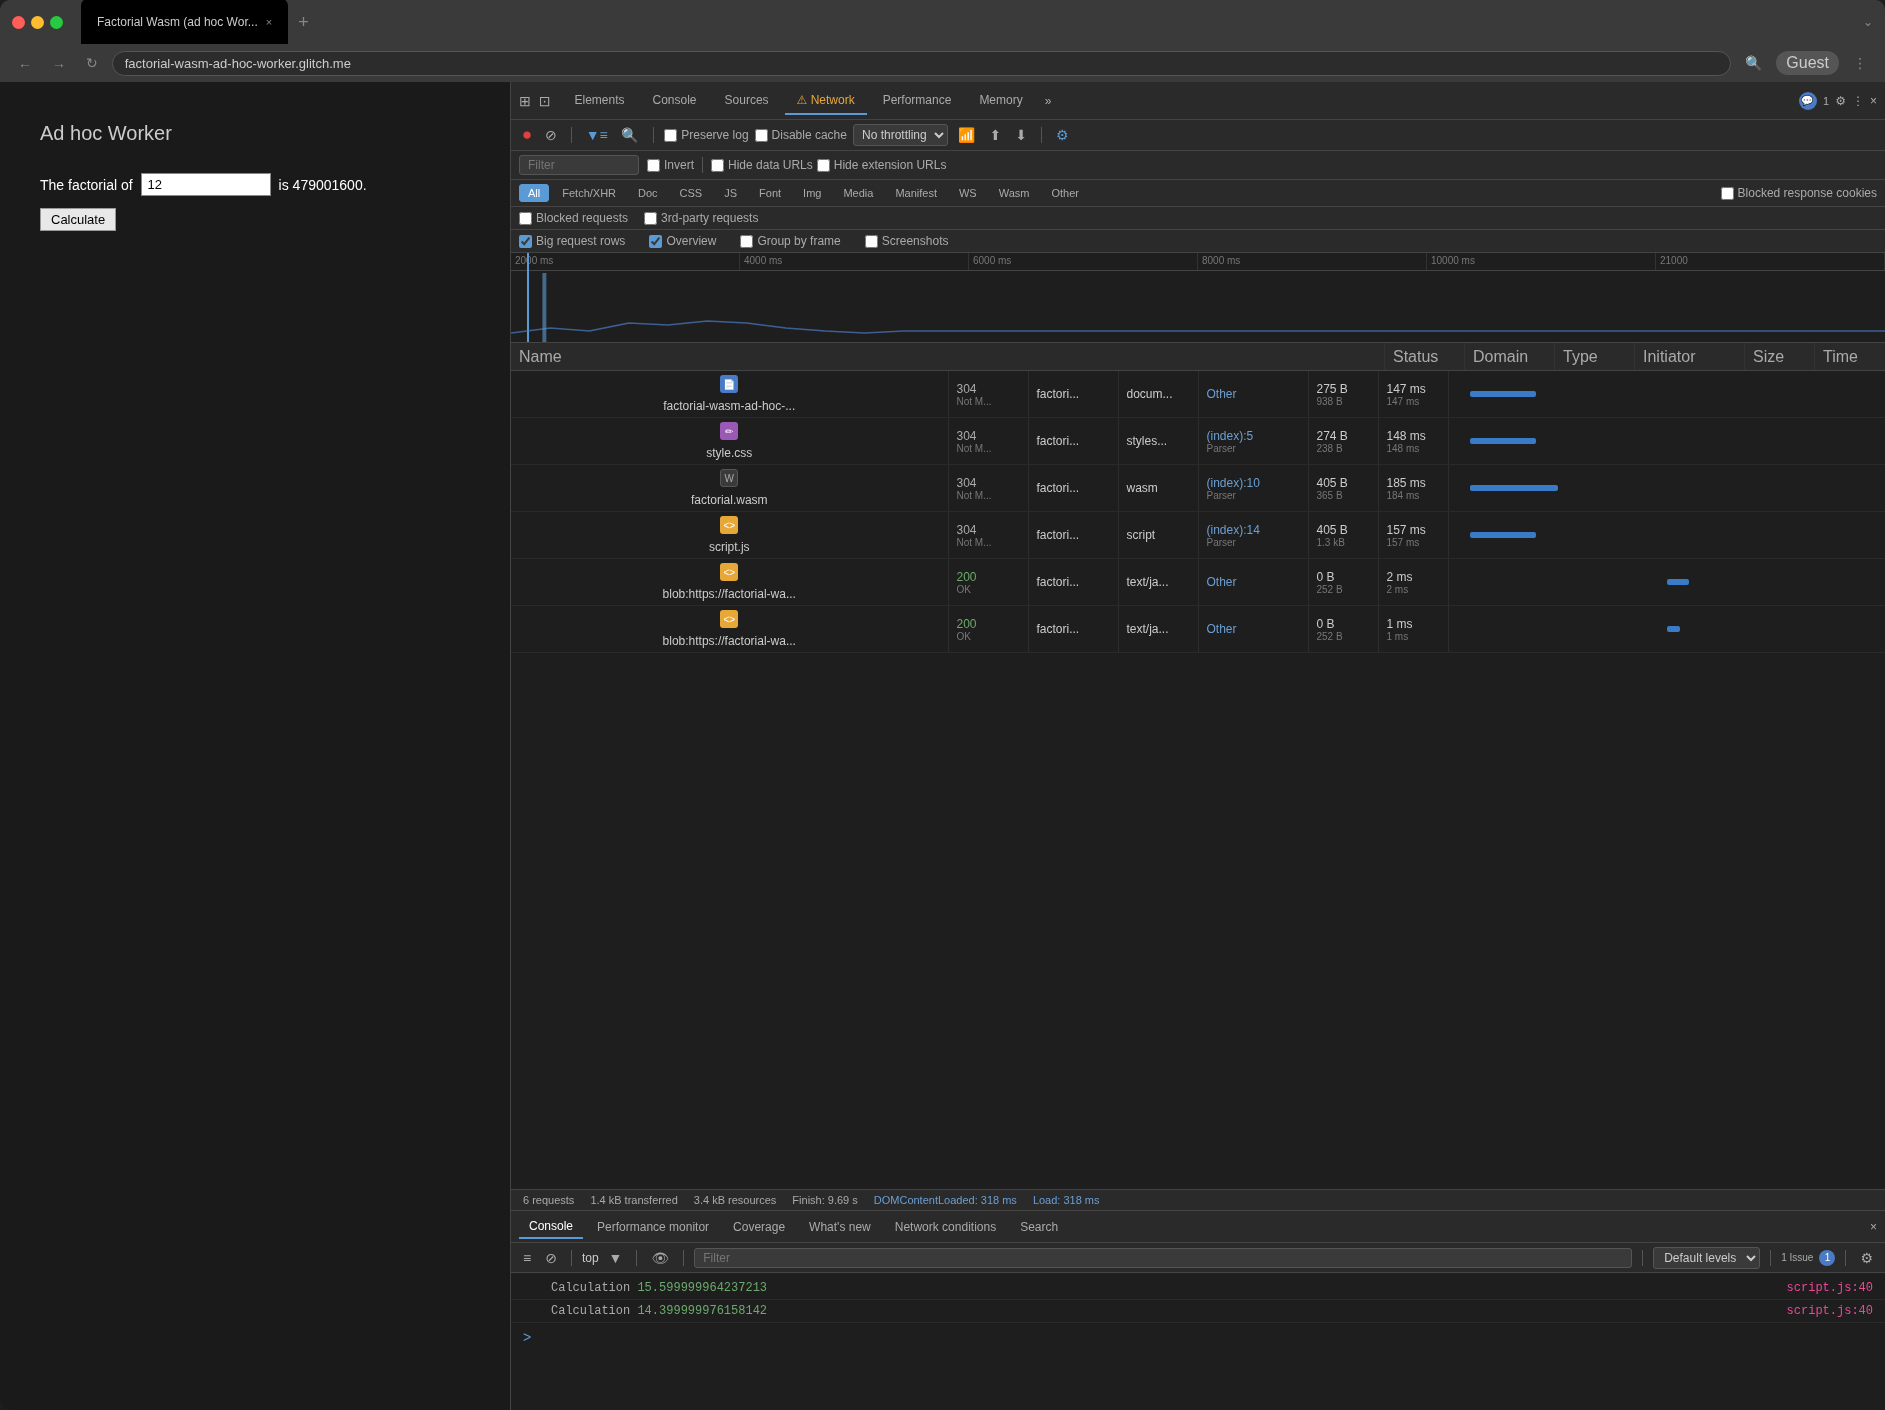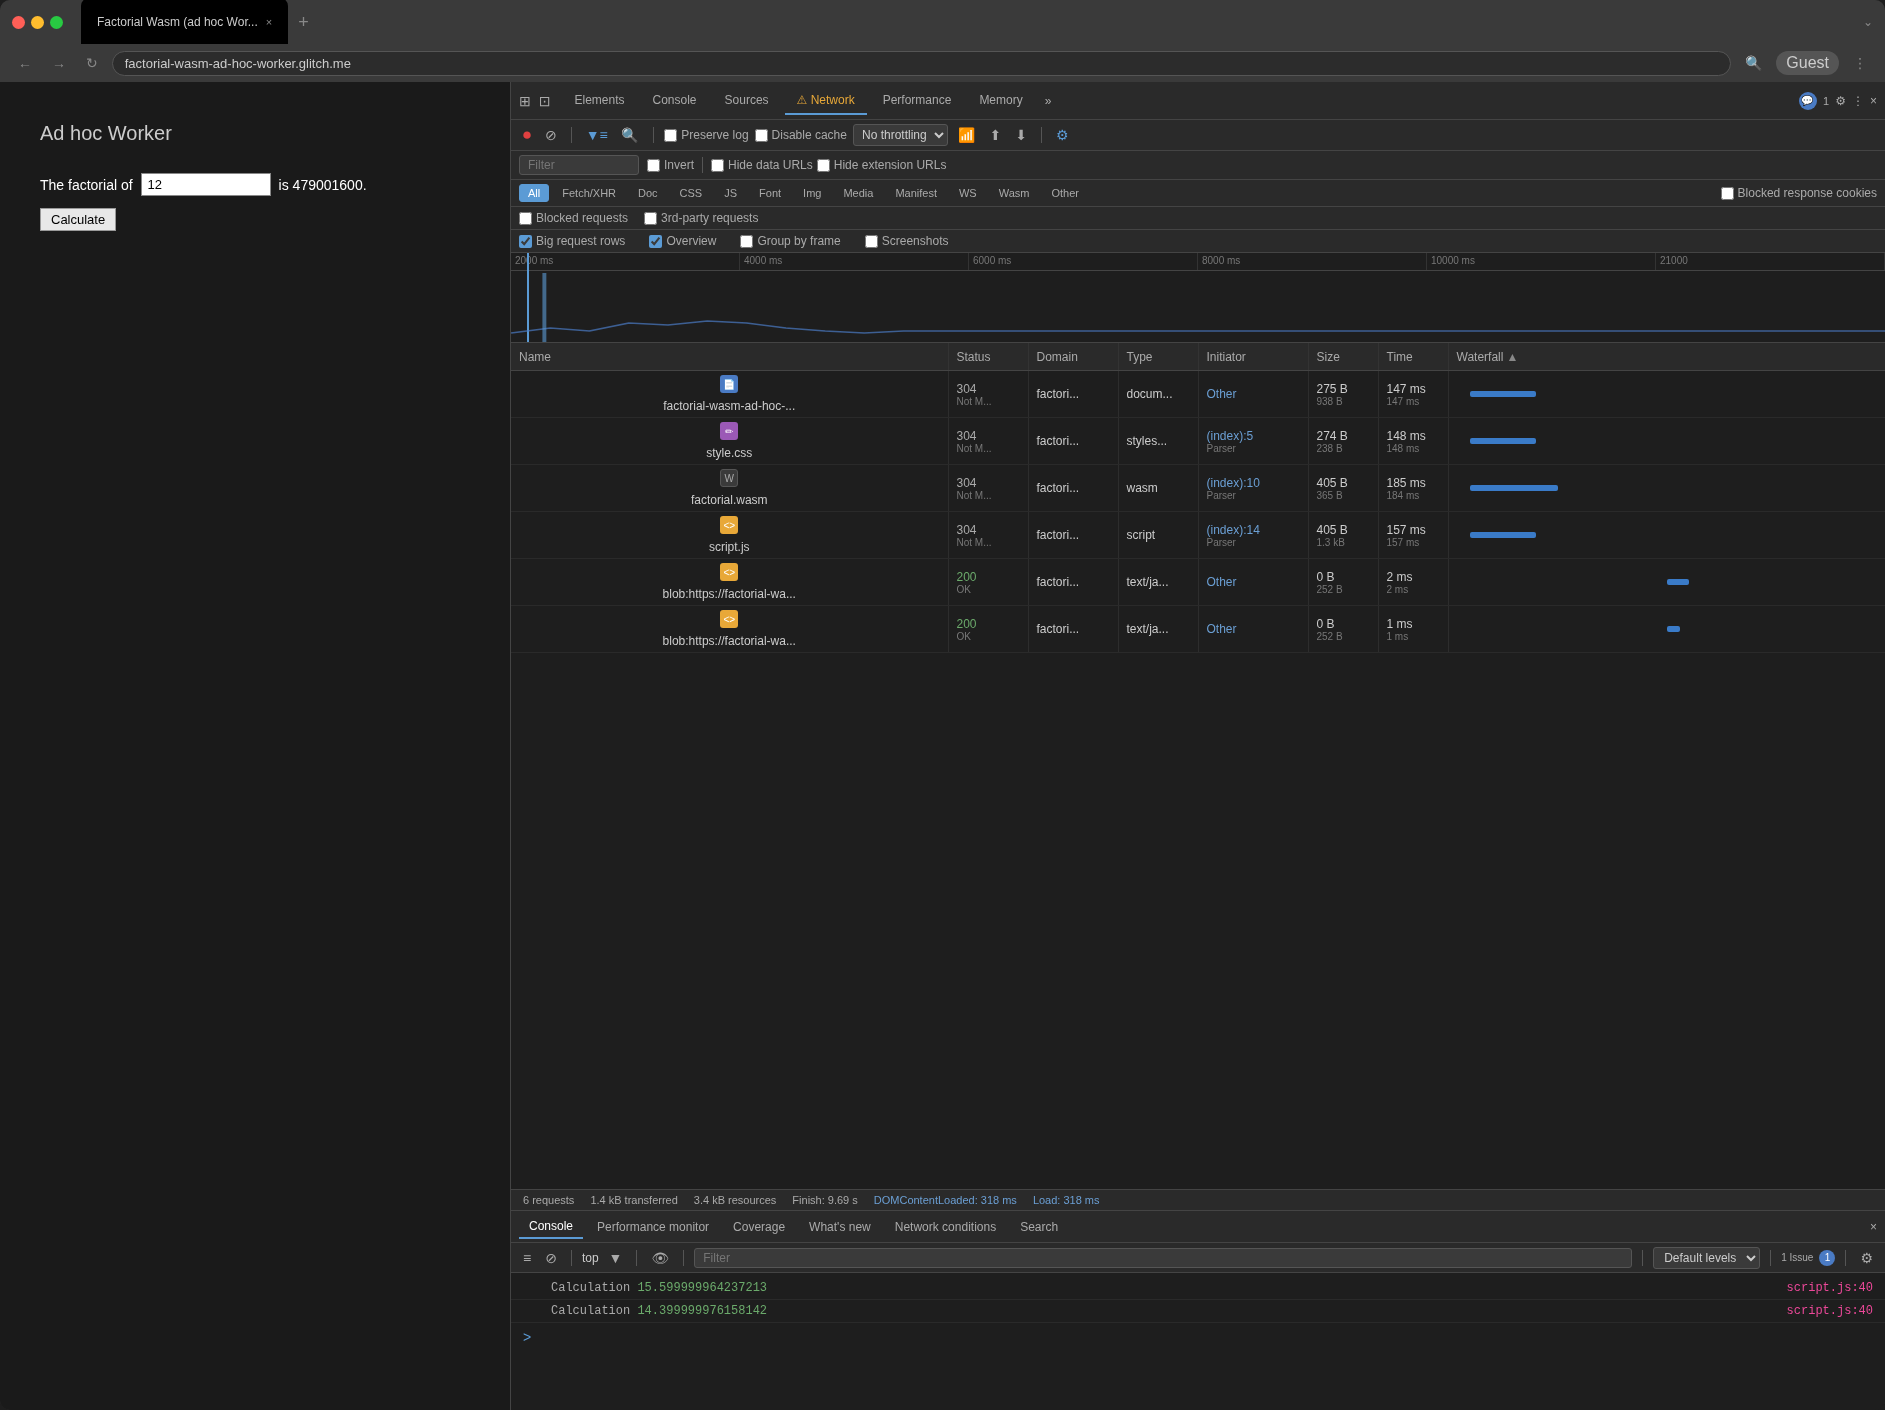--- a/index.html
+++ b/index.html
@@ -67,21 +67,21 @@
     .options-row { background: #2a2a2a; border-bottom: 1px solid #444; padding: 4px 8px; display: flex; align-items: center; gap: 24px; }
 
     
     .timeline-area { background: #1e1e1e; border-bottom: 1px solid #444; height: 90px; position: relative; overflow: hidden; }
     .timeline-ruler { display: flex; position: absolute; top: 0; left: 0; right: 0; height: 18px; border-bottom: 1px solid #444; }
     .timeline-tick { flex: 1; border-right: 1px solid #333; font-size: 10px; color: #777; padding: 2px 4px; }
     .timeline-cursor { position: absolute; top: 0; bottom: 0; left: 16px; width: 2px; background: #5b9bd5; }
 
     
     .network-table { flex: 1; overflow: hidden; display: flex; flex-direction: column; }
-    .table-header { display: flex; align-items: center; background: #2a2a2a; border-bottom: 1px solid #444; font-size: 12px; color: #aaa; height: 28px; }
+    .table-header { display: flex; align-items: center; background: #2a2a2a; border-bottom: 1px solid #444; font-size: 16px; color: #aaa; height: 28px; }
     .th { padding: 0 8px; flex-shrink: 0; cursor: pointer; user-select: none; border-right: 1px solid #333; height: 100%; display: flex; align-items: center; }
     .th:last-child { border-right: none; }
     .th-name { flex: 1; min-width: 180px; }
     .th-status { width: 80px; }
     .th-domain { width: 90px; }
     .th-type { width: 80px; }
     .th-initiator { width: 110px; }
     .th-size { width: 70px; }
     .th-time { width: 70px; }
     .th-waterfall { flex: 1; }
@@ -342,24 +342,20 @@
               </div>
               <div class="th th-initiator">
                 <span>Initiator</span>
               </div>
               <div class="th th-size">
                 <span>Size</span>
               </div>
               <div class="th th-time">
                 <span>Time</span>
               </div>
-              <div class="th th-waterfall">
-                <span>Waterfall</span>
-                <span class="sort-arrow">▲</span>
-              </div>
             </div>
             <div class="table-body" id="table-body">
                 <div class="tr">
     <div class="td td-name">
       <div class="row-icon icon-doc">📄</div>
       <div>
         <div class="name-main">factorial-wasm-ad-hoc-...</div>
       </div>
     </div>
     <div class="td td-status">

